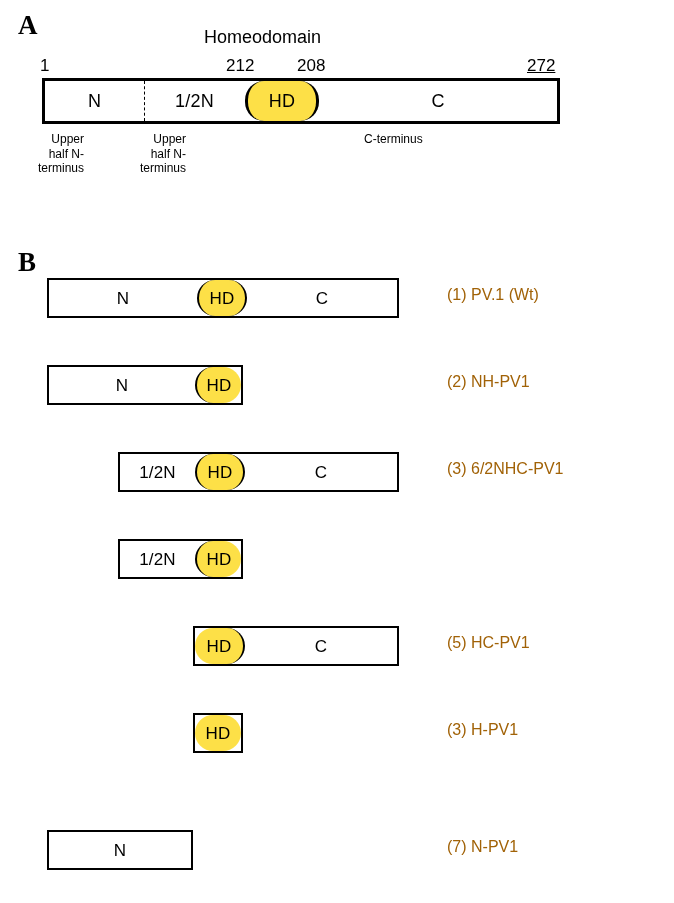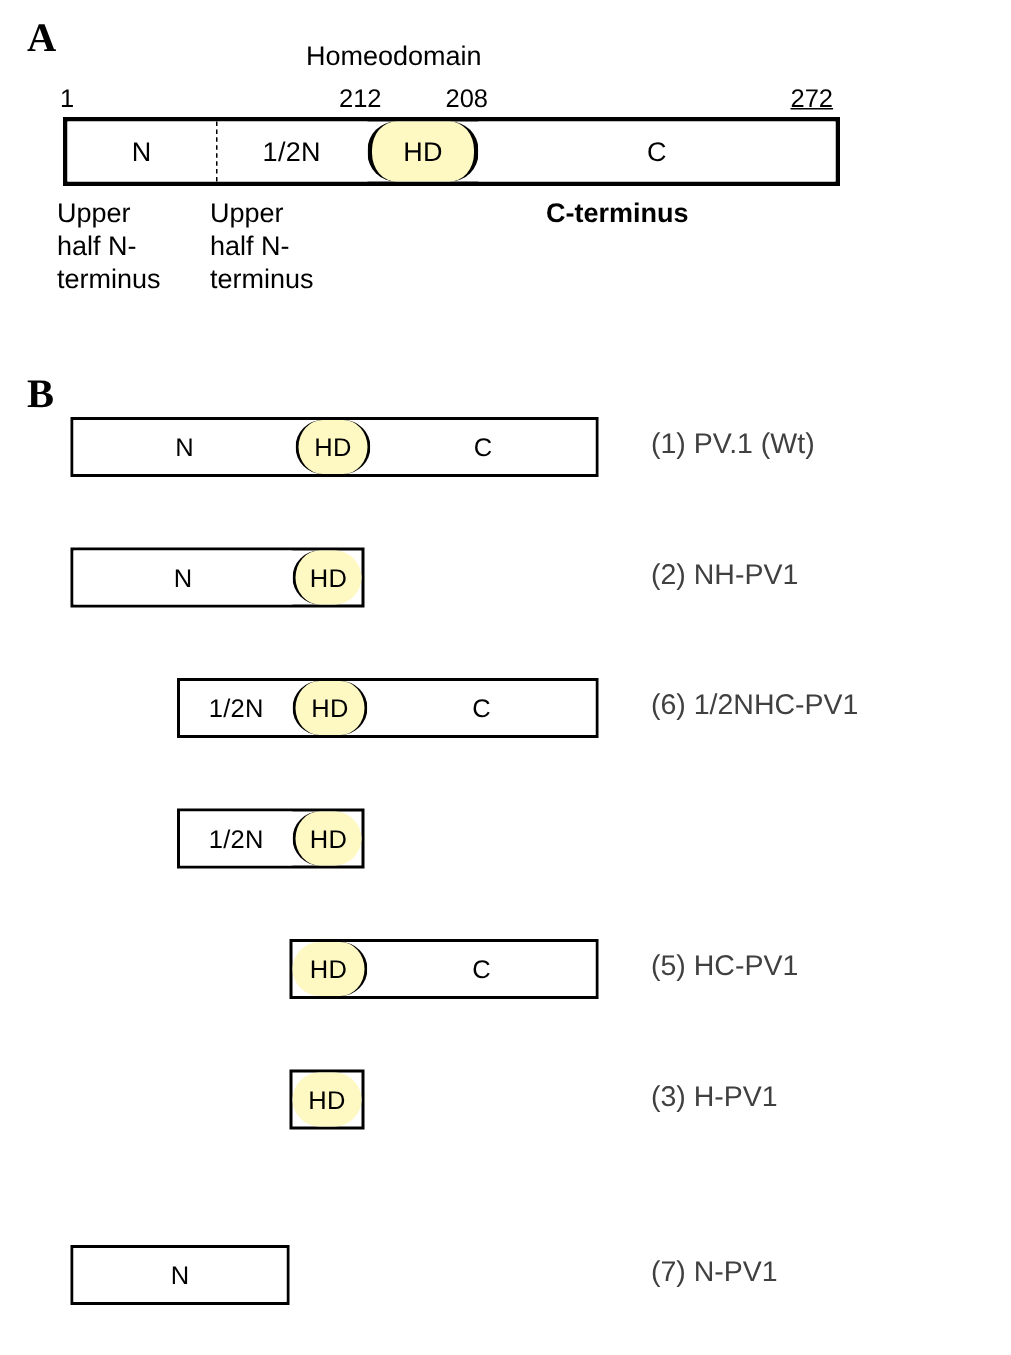--- a/index.html
+++ b/index.html
@@ -48,21 +48,21 @@
     display: flex;
     align-items: center;
     justify-content: center;
     font-size: 17px;
     line-height: 1;
     letter-spacing: 0.2px;
     color: #000;
     background: #fff;
     white-space: nowrap;
   }
-  .seg.gray { background: #fef9c3; border-radius: 19px; }
+  .seg.gray { background: #fde047; border-radius: 19px; }
   .seg.bdr-l { border-left: 2.5px solid #000; }
   .seg.bdr-r { border-right: 2.5px solid #000; }
 
   
   #panel-a-bar {
     left: 42px;
     top: 78px;
     width: 518px;
     height: 46px;
     border-width: 3px;
@@ -95,45 +95,46 @@
     position: absolute;
     left: 204px;
     top: 28px;
     font-size: 18px;
     line-height: 1;
     white-space: nowrap;
   }
 
   .caption-block {
     position: absolute;
-    font-size: 18px;
+    font-size: 12px;
     line-height: 1.22;
     color: #000;
     white-space: pre-line;
+    text-align: right;
   }
   #caption-upper  { left: 38px;  top: 132px; }
   #caption-down   { left: 140px; top: 132px; }
-  #caption-cterm  { left: 364px; top: 132px; font-weight: bold; }
+  #caption-cterm  { left: 364px; top: 132px; }
 
   
   .construct-row {
     position: absolute;
     left: 0;
     width: 674px;
     height: 48px;
   }
   .construct-row .bar { top: 0; }
   .construct-label {
     position: absolute;
-    left: 434px;
+    left: 447px;
     top: 9px;
-    font-size: 19px;
-    line-height: 1;
-    white-space: nowrap;
-    color: #404040;
+    font-size: 16px;
+    line-height: 1;
+    white-space: nowrap;
+    color: #a16207;
   }
 </style>
 </head>
 <body>
 
 <div class="figure">
 
   <div id="panel-letter-a" class="panel-letter">A</div>
 
   <div id="homeodomain-title">Homeodomain</div>
@@ -178,21 +179,21 @@
     </div>
     <div class="construct-label">(2) NH-PV1</div>
   </div>
 
   <div class="construct-row" style="top:452px">
     <div class="bar" style="left:118px; width:281px;">
       <div class="seg" style="flex:0 0 75px;">1/2N</div>
       <div class="seg gray bdr-l bdr-r" style="flex:0 0 50px;">HD</div>
       <div class="seg" style="flex:1 1 auto;">C</div>
     </div>
-    <div class="construct-label">(6) 1/2NHC-PV1</div>
+    <div class="construct-label">(3) 6/2NHC-PV1</div>
   </div>
 
   <div class="construct-row" style="top:539px">
     <div class="bar" style="left:118px; width:125px;">
       <div class="seg" style="flex:0 0 75px;">1/2N</div>
       <div class="seg gray bdr-l" style="flex:1 1 auto;">HD</div>
     </div>
   </div>
 
   <div class="construct-row" style="top:626px">

